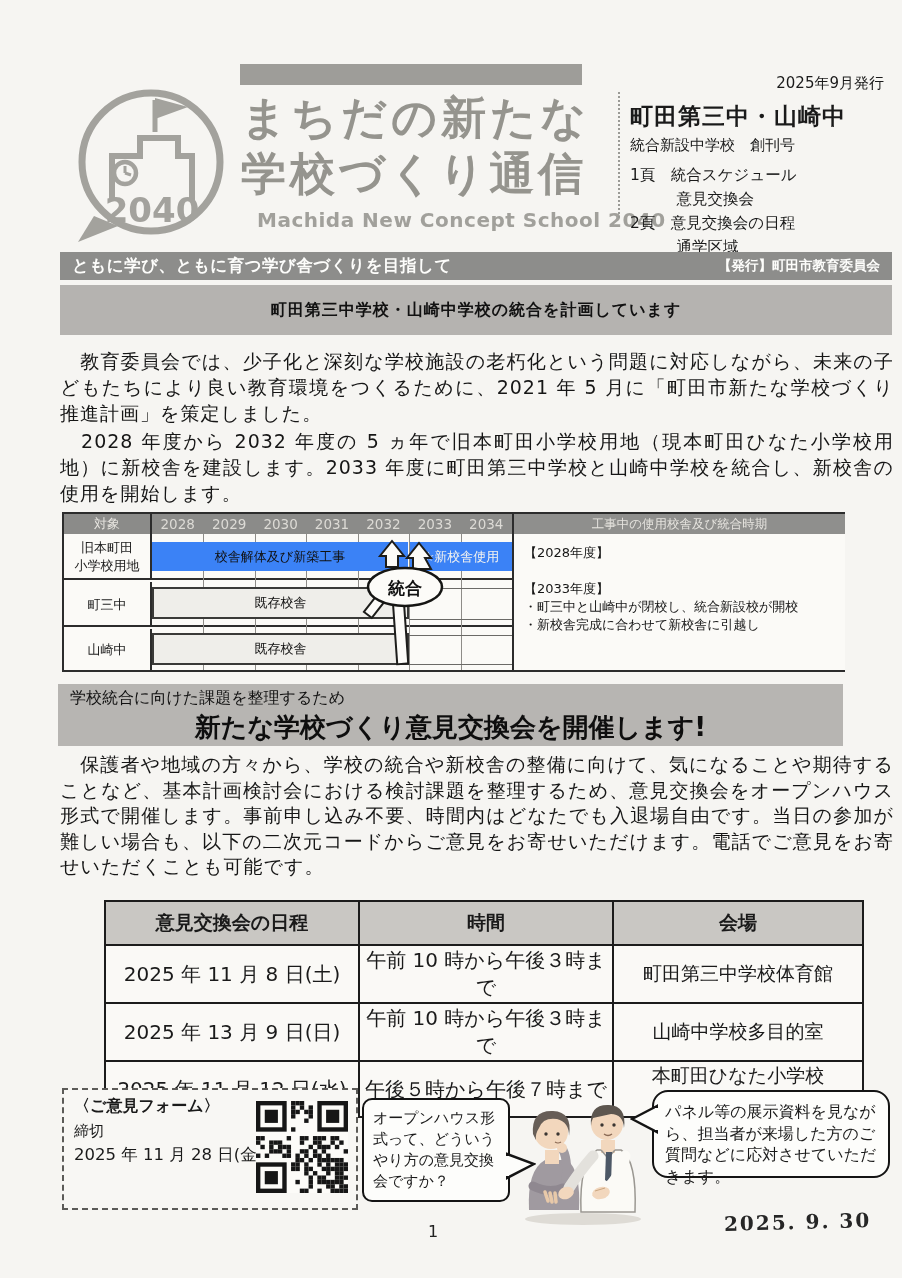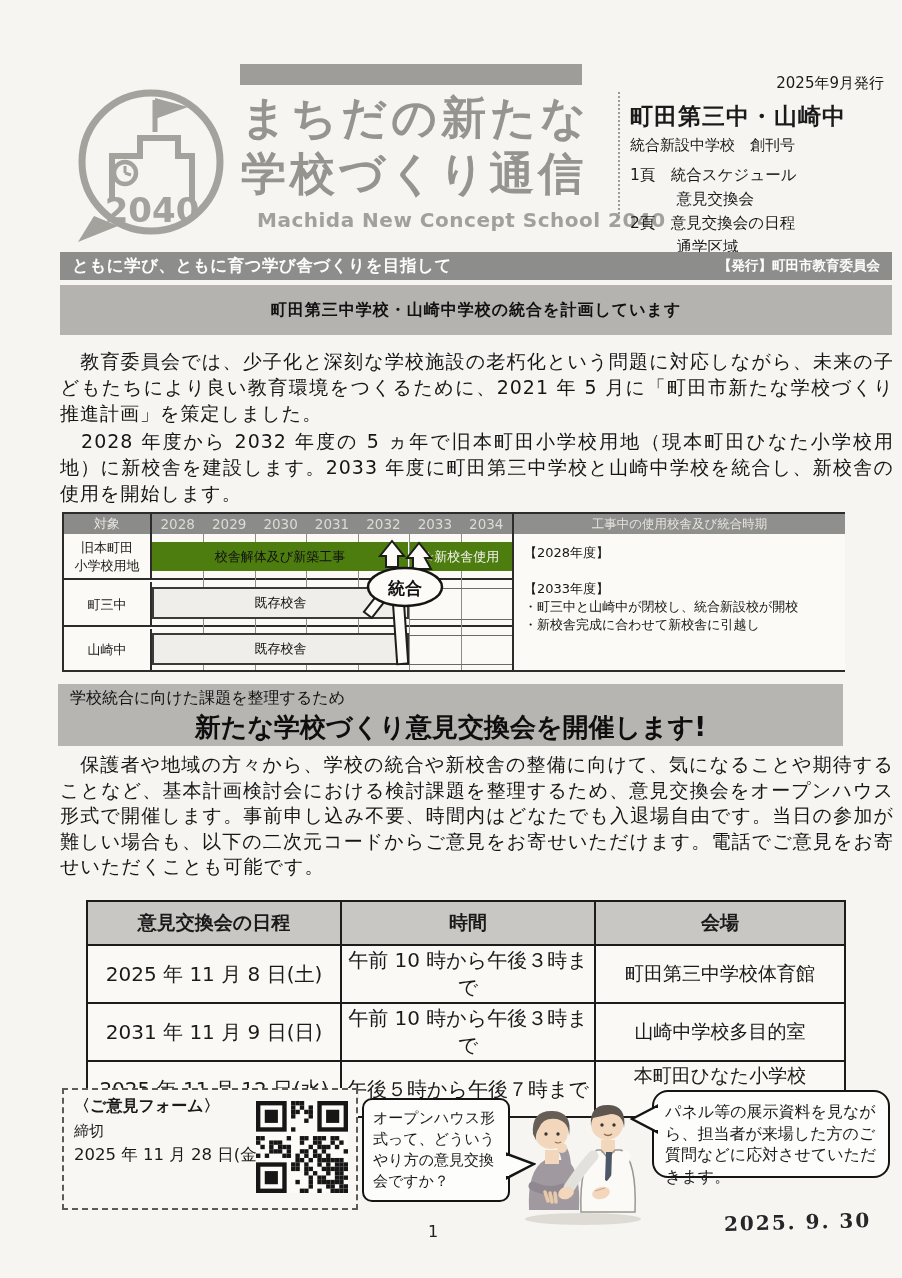--- a/index.html
+++ b/index.html
@@ -39,35 +39,35 @@
   .tl-years{position:absolute;left:88px;top:0;width:360px;height:20px;background:#8b8b89;display:flex;}
   .tl-year{flex:1;color:#dddbd6;font-size:13.5px;display:flex;align-items:center;justify-content:center;}
   .tl-phead{position:absolute;left:448px;top:0;width:333px;height:20px;background:#8f8f8d;color:#e6e4df;
             font-size:12.5px;display:flex;align-items:center;justify-content:center;border-left:2px solid #2c2c2c;}
   .tl-label{position:absolute;left:0;width:88px;border-right:2px solid #2c2c2c;font-size:13px;
             display:flex;align-items:center;justify-content:center;text-align:center;white-space:pre-line;background:#fbfaf7;}
   .tl-rowline{position:absolute;left:0;width:448px;height:0;border-top:2px solid #2c2c2c;}
   .tl-vline{position:absolute;top:20px;width:0;height:136px;border-left:1px solid #8e8c88;}
   .tl-vstrong{position:absolute;left:448px;top:20px;width:0;height:136px;border-left:2px solid #2c2c2c;}
   .tl-subline{position:absolute;height:0;border-top:1px solid #6b6a67;}
-  .bar-dark{position:absolute;background:#4d7c0f;display:flex;align-items:center;justify-content:center;}
+  .bar-dark{position:absolute;background:#3b82f6;display:flex;align-items:center;justify-content:center;}
   .bar-light{position:absolute;background:#efeeea;border:2px solid #3a3a38;
              display:flex;align-items:center;justify-content:center;font-size:13px;color:#111;}
   .tl-panel{position:absolute;left:450px;top:20px;width:331px;height:136px;background:#fbfaf7;
             padding:10px 8px 0 10px;font-size:13px;line-height:18px;color:#161616;}
   .tl-panel .pl{min-height:18px;}
   .tl-arrows{position:absolute;left:0;top:0;pointer-events:none;}
 
   
   .ex-box{left:58px;top:684px;width:785px;height:62px;background:#b7b5b2;}
   .ex-lead{position:absolute;left:12px;top:4px;font-size:16px;color:#111;}
   .ex-head{position:absolute;left:0;top:26px;width:100%;text-align:center;font-size:26px;font-weight:800;color:#0e0e0e;}
 
   
-  .sched{left:86px;top:900px;border-collapse:collapse;}
+  .sched{left:104px;top:900px;border-collapse:collapse;}
   .sched th,.sched td{border:2.5px solid #1c1c1c;text-align:center;vertical-align:middle;}
   .sched th{background:#c9c7c3;font-size:19px;font-weight:700;height:40px;}
   .sched td{background:#faf9f6;font-size:20px;height:45px;white-space:pre-line;}
   .sched td.venue{font-size:19px;}
   .c-date{width:250px;} .c-time{width:250px;} .c-venue{width:246px;}
 
   
   .fb-box{left:62px;top:1088px;width:292px;height:118px;border:2px dashed #5c5b58;background:#f8f7f4;}
   .fb-title{position:absolute;left:10px;top:6px;font-size:16px;font-weight:700;}
   .fb-dl{position:absolute;left:10px;top:32px;font-size:15px;}
@@ -206,21 +206,21 @@
       <th class="c-date">意見交換会の日程</th>
       <th class="c-time">時間</th>
       <th class="c-venue">会場</th>
     </tr>
     <tr>
       <td>2025 年 11 月 8 日(土)</td>
       <td>午前 10 時から午後３時まで</td>
       <td class="venue">町田第三中学校体育館</td>
     </tr>
     <tr>
-      <td>2031 年 11 月 9 日(日)</td>
+      <td>2025 年 13 月 9 日(日)</td>
       <td>午前 10 時から午後３時まで</td>
       <td class="venue">山崎中学校多目的室</td>
     </tr>
     <tr>
       <td style="height:52px">2025 年 11 月 12 日(水)</td>
       <td>午後５時から午後７時まで</td>
       <td class="venue">本町田ひなた小学校
 ランチルーム</td>
     </tr>
   </tbody>

